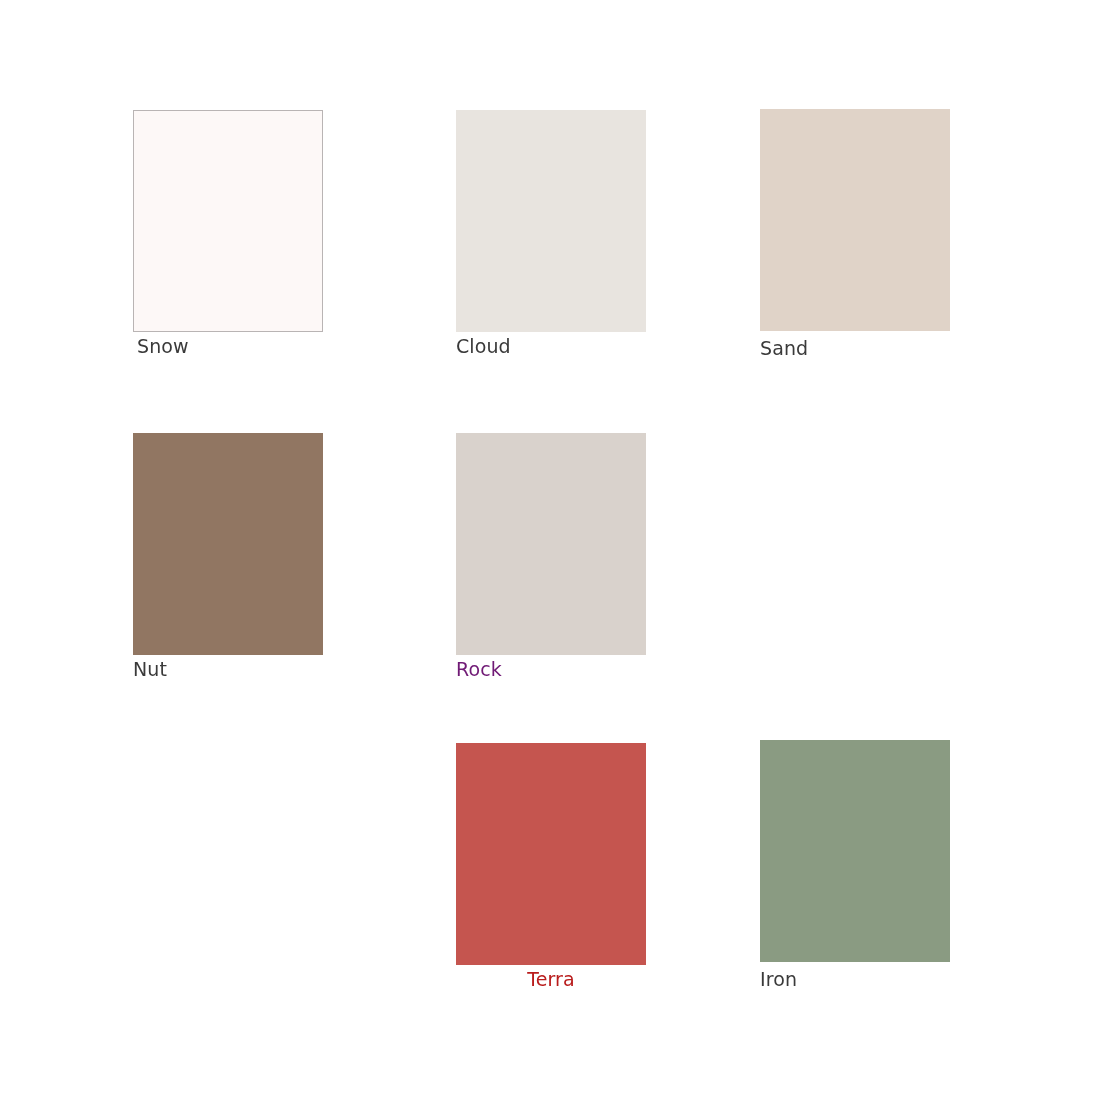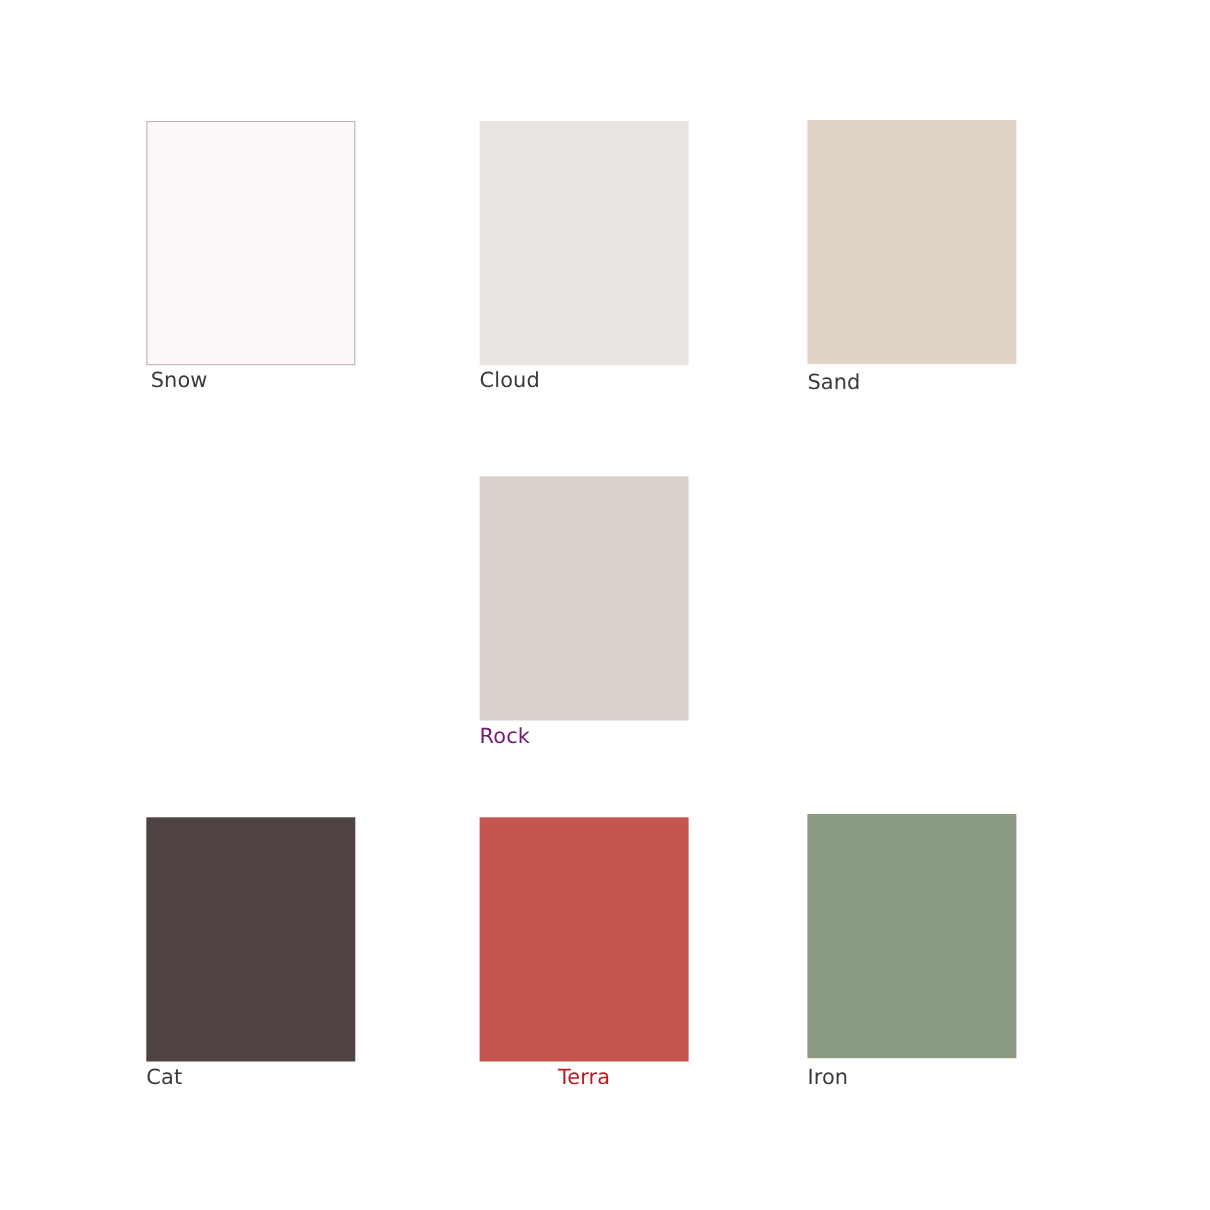--- a/index.html
+++ b/index.html
@@ -45,23 +45,23 @@
     line-height: 22px;
     color: #3a3a3a;
     white-space: nowrap;
     margin-top: 3px;
     letter-spacing: 0.1px;
   }
 
   
   .col-1 { left: 133px; }
   
-  .col-2 { left: 436px; }
+  .col-2 { left: 456px; }
   
-  .col-3 { left: 734px; }
+  .col-3 { left: 760px; }
   .col-3 .swatch-label { margin-top: 6px; }
 
   
   .row-1 { top: 110px; }
   .row-2 { top: 433px; }
   .row-3 { top: 743px; }
   .col-3.row-1 { top: 109px; }
   .col-3.row-2 { top: 437px; }
   .col-3.row-3 { top: 740px; }
 
@@ -81,31 +81,31 @@
   <div class="swatch-cell col-2 row-1">
     <span class="swatch-chip" style="background-color: rgb(232, 228, 223);"></span>
     <span class="swatch-label" style="color: rgb(58, 58, 58);">Cloud</span>
   </div>
 
   <div class="swatch-cell col-3 row-1">
     <span class="swatch-chip" style="background-color: rgb(224, 211, 200);"></span>
     <span class="swatch-label" style="color: rgb(58, 58, 58);">Sand</span>
   </div>
 
+  <div class="swatch-cell col-1 row-2">
+    <span class="swatch-chip" style="background-color: rgb(145, 118, 98);"></span>
+    <span class="swatch-label" style="color: rgb(58, 58, 58);">Nut</span>
+  </div>
 
   <div class="swatch-cell col-2 row-2">
     <span class="swatch-chip" style="background-color: rgb(217, 210, 204);"></span>
     <span class="swatch-label" style="color: #701a75;">Rock</span>
   </div>
 
 
-  <div class="swatch-cell col-1 row-3">
-    <span class="swatch-chip" style="background-color: rgb(78, 67, 66);"></span>
-    <span class="swatch-label" style="color: rgb(58, 58, 58);">Cat</span>
-  </div>
 
   <div class="swatch-cell col-2 row-3">
     <span class="swatch-chip" style="background-color: rgb(197, 85, 79);"></span>
     <span class="swatch-label" style="color: #b91c1c; text-align: center;">Terra</span>
   </div>
 
   <div class="swatch-cell col-3 row-3">
     <span class="swatch-chip" style="background-color: rgb(138, 155, 130);"></span>
     <span class="swatch-label" style="color: rgb(58, 58, 58);">Iron</span>
   </div>

